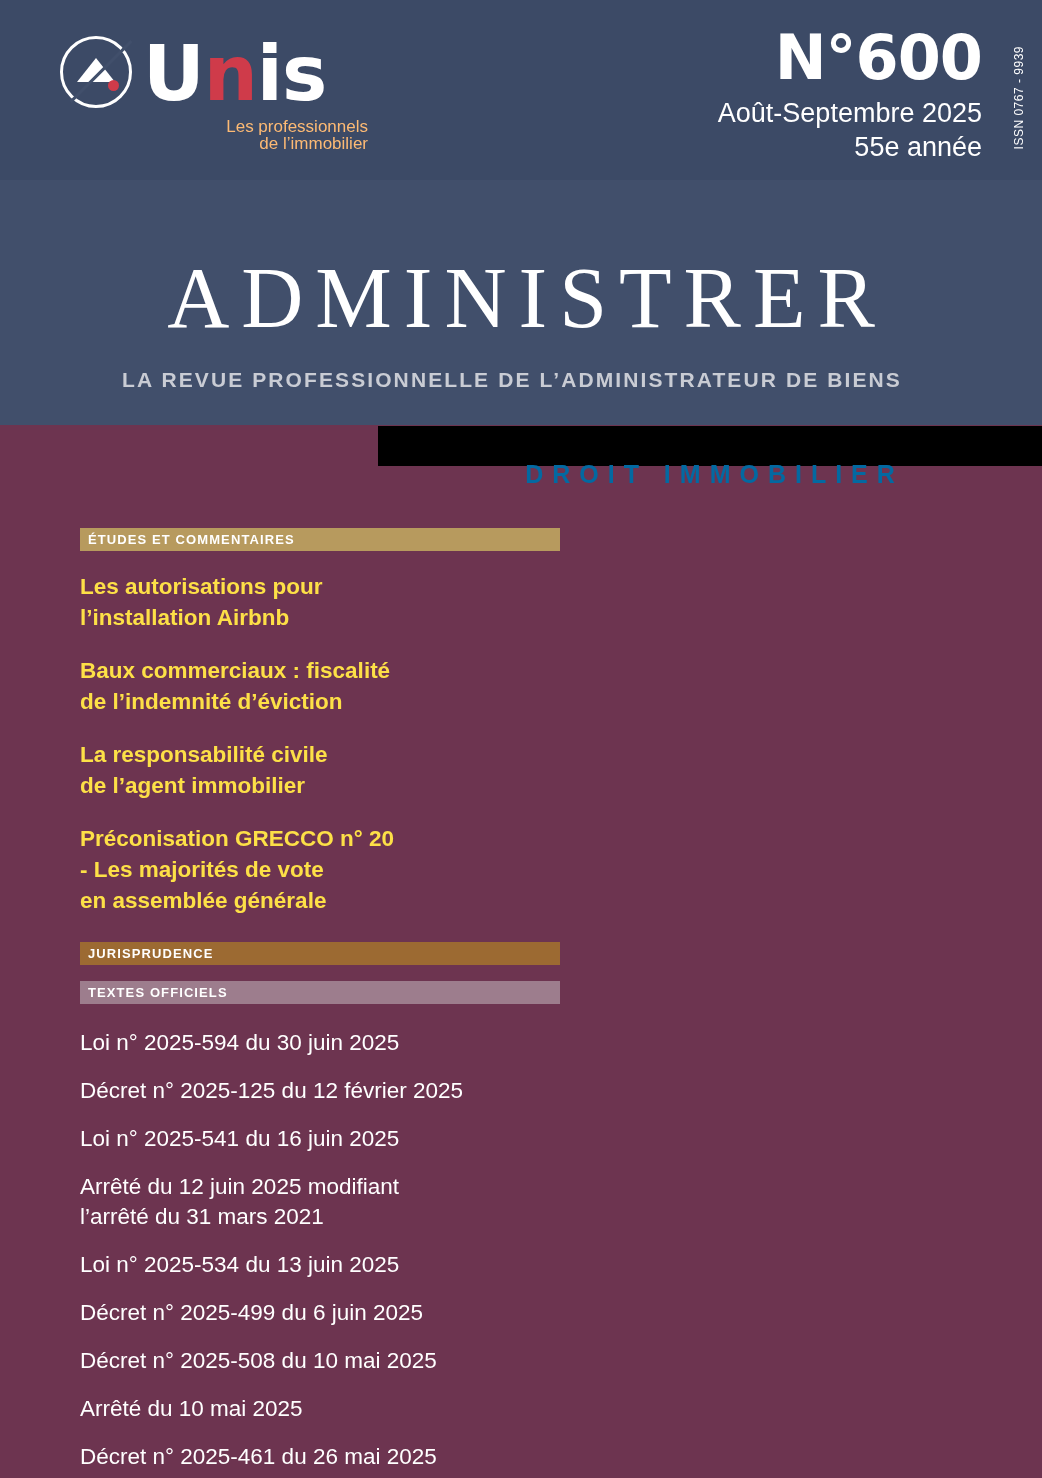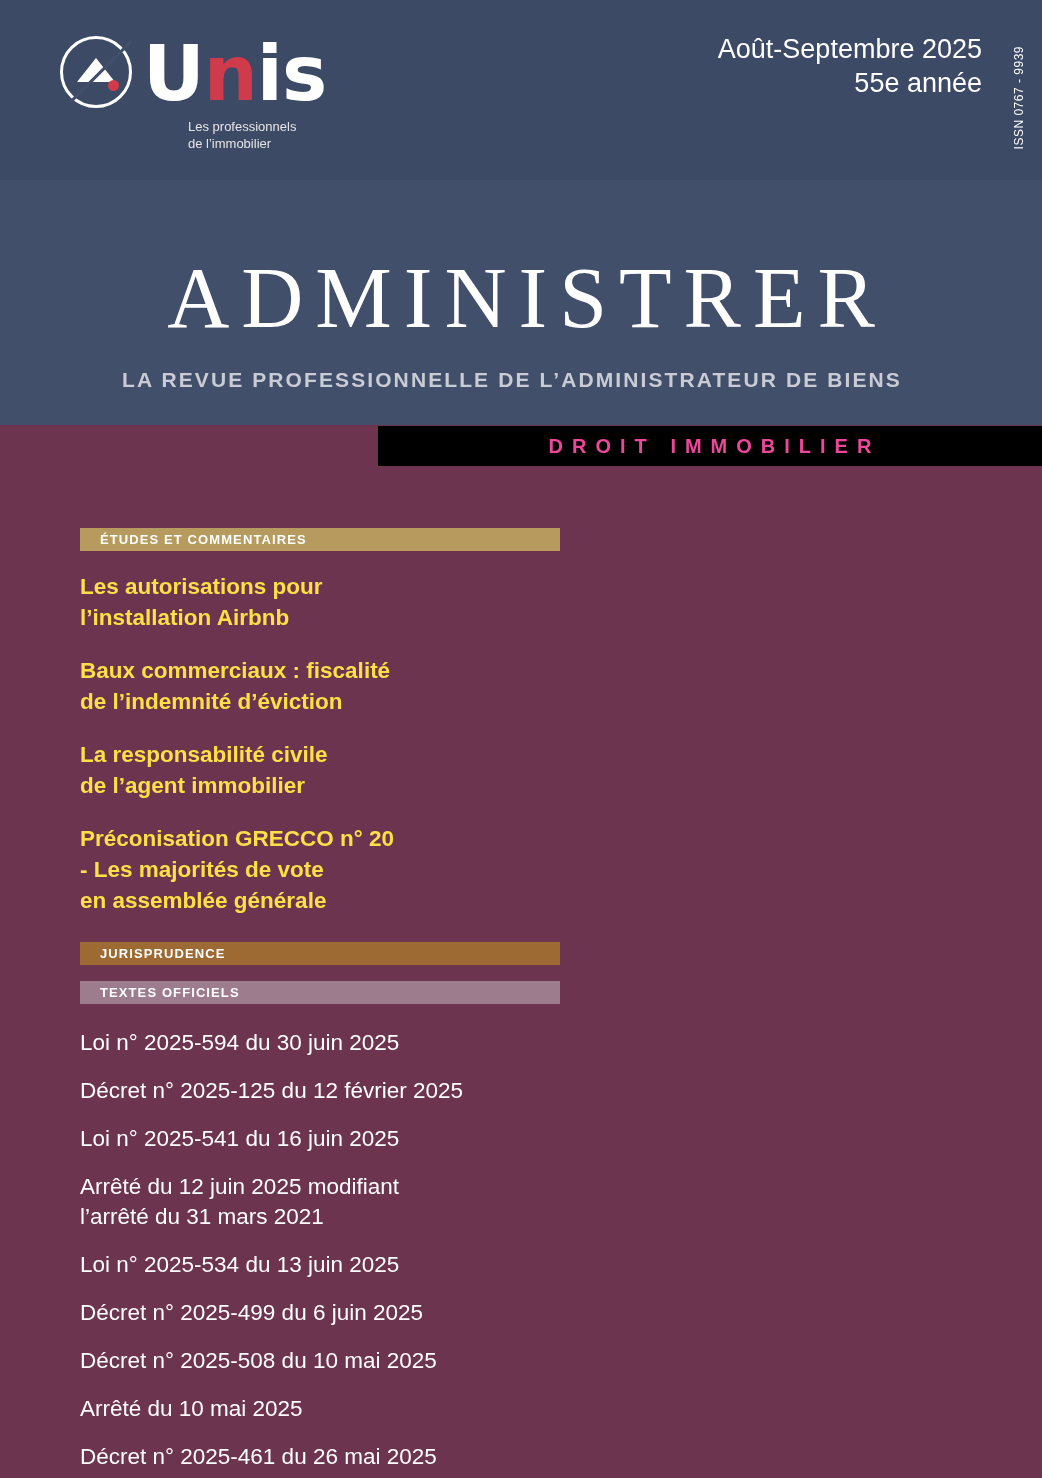--- a/index.html
+++ b/index.html
@@ -100,24 +100,24 @@
     font-family: "DejaVu Sans", sans-serif;
   }
   .logo-word .red-dot {
     color: #cf3b4a;
   }
   .logo-sub {
     position: absolute;
     left: 133px;
     top: 88px;
     width: 180px;
-    color: #e5e5e5;
-    font-size: 13px;
+    color: #fdba74;
+    font-size: 17px;
     line-height: 17px;
-    text-align: left;
+    text-align: right;
     font-family: "Liberation Sans", sans-serif;
   }
 
   
   .issue-block {
     position: absolute;
     right: 60px;
     top: 26px;
     text-align: right;
     color: #ffffff;
@@ -186,27 +186,28 @@
     position: absolute;
     left: 378px;
     top: 426px;
     width: 664px;
     height: 40px;
     background: #000000;
   }
   .black-bar span {
     display: block;
     text-align: center;
-    color: #ec4899;
-    font-size: 20px;
+    color: #0369a1;
+    font-size: 25px;
     line-height: 40px;
     letter-spacing: 9px;
     text-indent: 9px;
     font-weight: bold;
     font-family: "Liberation Sans", sans-serif;
+    margin-top: 28px;
   }
 
   
   .content {
     position: absolute;
     left: 80px;
     top: 528px;
     width: 600px;
   }
   .section-bar {
@@ -215,21 +216,21 @@
     margin-bottom: 20px;
     display: block;
   }
   .section-bar span {
     display: block;
     color: #ffffff;
     font-size: 13px;
     font-weight: bold;
     letter-spacing: 1.1px;
     line-height: 23px;
-    padding-left: 20px;
+    padding-left: 8px;
     font-family: "Liberation Sans", sans-serif;
   }
   .bar-gold { background: #b79a5e; }
   .bar-brown { background: #9c6a32; }
   .bar-mauve { background: #9d7d8d; }
 
   .entry {
     color: #fde047;
     font-size: 22.5px;
     line-height: 31px;
@@ -270,20 +271,21 @@
       <div class="dot"></div>
     </div>
     <div class="logo-word">U<span class="red-dot">n</span>is</div>
     <div class="logo-sub">
       <div>Les professionnels</div>
       <div>de l’immobilier</div>
     </div>
   </div>
 
   <div class="issue-block">
+    <div class="issue-number">N°600</div>
     <div class="issue-date">Août-Septembre 2025</div>
     <div class="issue-year">55e année</div>
   </div>
   <div class="issn">ISSN 0767 - 9939</div>
 
   <div class="masthead">ADMINISTRER</div>
   <div class="masthead-sub">LA REVUE PROFESSIONNELLE DE L’ADMINISTRATEUR DE BIENS</div>
 
   <div class="black-bar">
     <span>DROIT IMMOBILIER</span>

